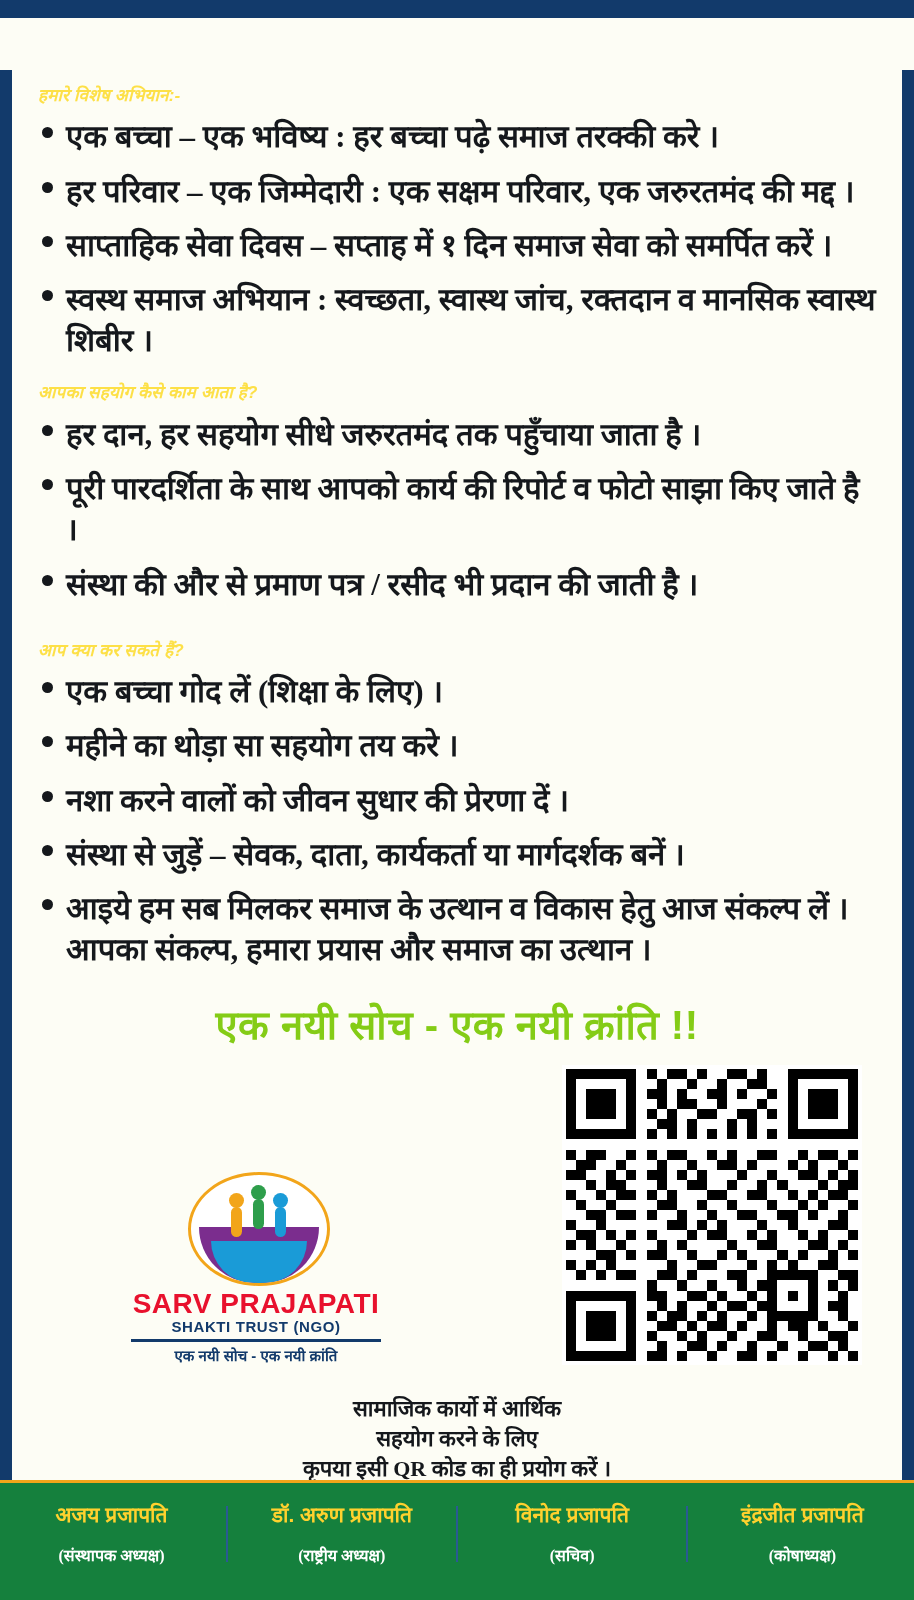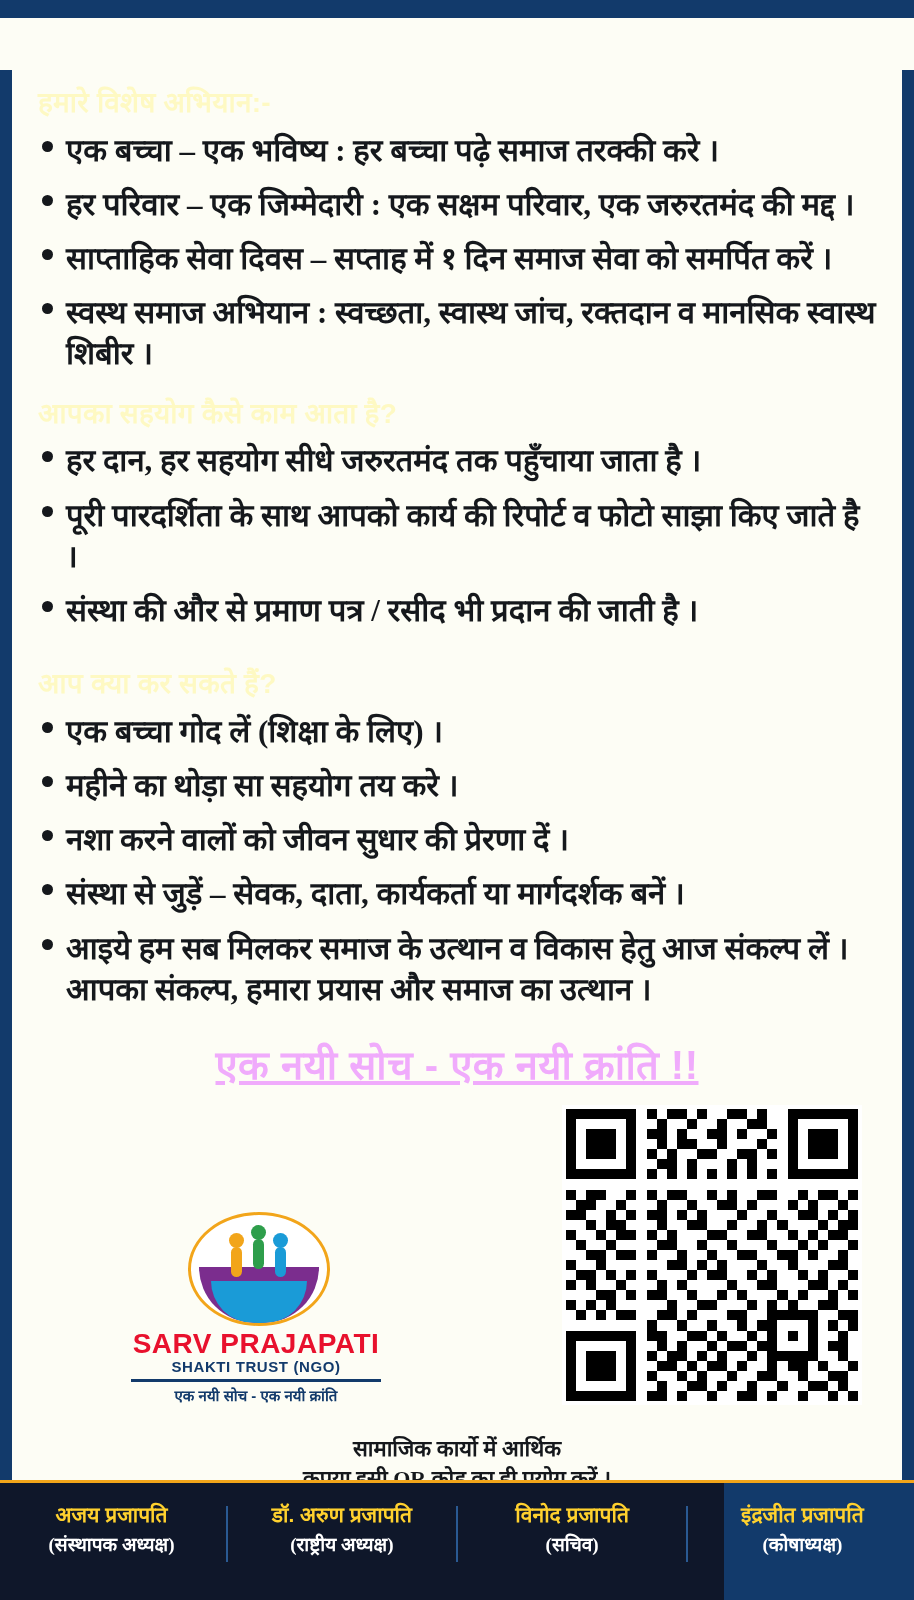--- a/index.html
+++ b/index.html
@@ -39,27 +39,28 @@
     position:absolute;
     top:46px;left:12px;
     width:890px;
     height:1434px;
     box-sizing:border-box;
     padding:40px 26px 0 26px;
   }
 
   
   .section-head{
-    color:#fef9c3;
+    color:#fde047;
     font-family:"Liberation Sans", sans-serif;
     font-weight:bold;
-    font-size:28px;
+    font-size:17px;
     letter-spacing:.2px;
     margin:0 0 10px 0;
     line-height:1.2;
+    font-style:italic;
   }
   .section-head.second{margin-top:22px;}
   .section-head.third{margin-top:36px;}
 
   
   ul.blist{
     list-style:none;
     margin:0 0 0 0;
     padding:0;
   }
@@ -78,28 +79,27 @@
     position:absolute;
     left:4px;top:11px;
     width:11px;height:11px;
     border-radius:50%;
     background:#15181c;
   }
 
   
   .slogan{
     text-align:center;
-    color:#f0abfc;
+    color:#84cc16;
     font-family:"Liberation Sans", sans-serif;
     font-weight:bold;
     font-size:40px;
     margin-top:26px;
     margin-bottom:6px;
     letter-spacing:.5px;
-    text-decoration:underline;
   }
 
   
   .lower{
     display:flex;
     align-items:flex-end;
     justify-content:space-between;
     margin-top:14px;
     padding:0 8px;
   }
@@ -178,22 +178,22 @@
     font-size:22px;
     line-height:1.35;
     color:#15181c;
     font-weight:600;
   }
 
   
   .footer{
     position:absolute;
     left:0;bottom:0;
-    width:724px;height:120px;
-    background:#0f172a;
+    width:914px;height:120px;
+    background:#15803d;
   }
   .footer-top-line{
     position:absolute;top:0;left:0;width:914px;height:3px;background:#f2a51a;
   }
   .footer-row{
     position:absolute;
     top:22px;left:0;width:914px;
     display:flex;
     justify-content:space-around;
     align-items:flex-start;
@@ -206,22 +206,22 @@
     color:#ffd12e;
     font-family:"Liberation Sans", sans-serif;
     font-weight:bold;
     font-size:21px;
     line-height:1.25;
   }
   .person .rl{
     color:#ffffff;
     font-family:"Liberation Serif", serif;
     font-weight:600;
-    font-size:19px;
-    margin-top:3px;
+    font-size:16px;
+    margin-top:16px;
   }
   .footer-sep{
     width:2px;height:56px;background:#2a5a93;margin-top:4px;
   }
 </style>
 </head>
 <body>
 
 <div class="page">
 
@@ -525,22 +525,22 @@
               <rect x="26" y="28" width="1" height="1"></rect>
                 <rect x="28" y="28" width="1" height="1"></rect>
             </g>
           </svg>
         </div>
       </div>
     </div>
 
     <div class="qr-note">
       <div>सामाजिक कार्यो में आर्थिक</div>
+      <div>सहयोग करने के लिए</div>
       <div>कृपया इसी QR कोड का ही प्रयोग करें ।</div>
-      <div>सहयोग करने के लिए</div>
     </div>
 
   </div>
 
   <div class="footer">
     <div class="footer-top-line"></div>
     <div class="footer-row">
       <div class="person">
         <div class="nm">अजय प्रजापति</div>
         <div class="rl">(संस्थापक अध्यक्ष)</div>

